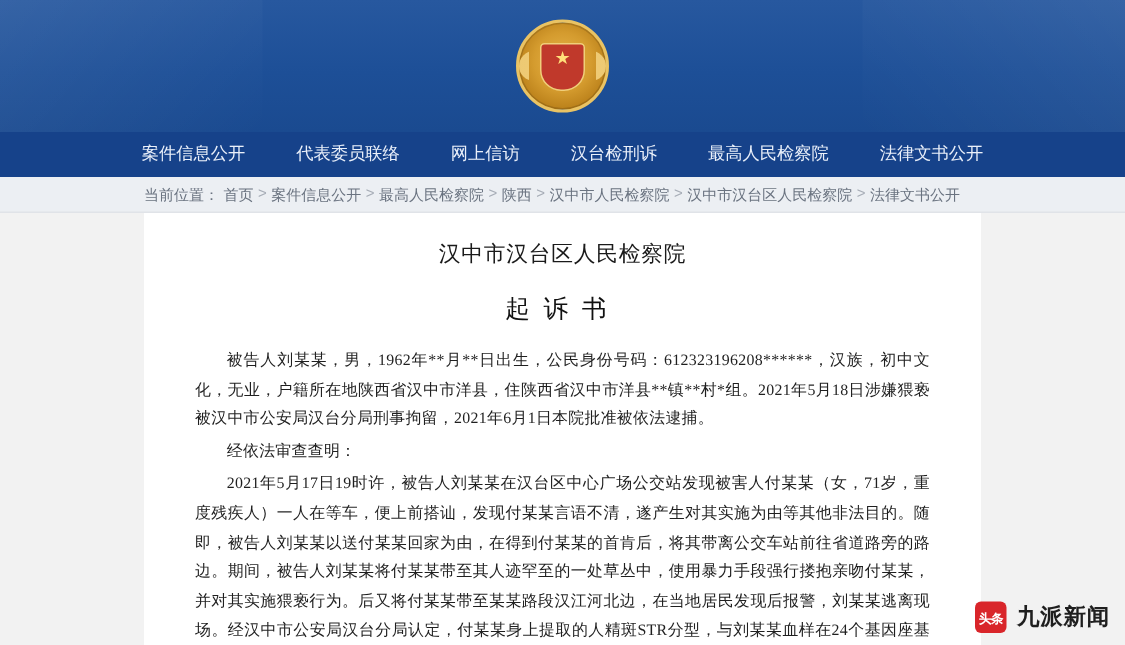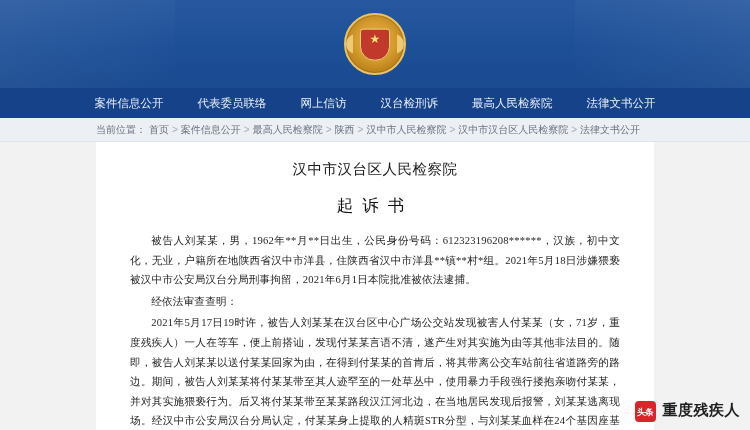--- a/index.html
+++ b/index.html
@@ -182,20 +182,21 @@
     text-indent: 2em;
     margin-bottom: 2px;
     letter-spacing: 0.2px;
   }
 
   
   .source-badge {
     position: absolute;
     right: 10px; bottom: 8px;
     display: flex;
+    align-items: center;
     gap: 7px;
     z-index: 5;
     margin-left: 11px;
   }
   .source-badge .tt-icon {
     width: 21px; height: 21px;
     border-radius: 4px;
     background: #d9252a;
     color: #fff;
     font-size: 8.5px;
@@ -264,16 +265,16 @@
       <p class="doc-p">经依法审查查明：</p>
       <p class="doc-p">2021年5月17日19时许，被告人刘某某在汉台区中心广场公交站发现被害人付某某（女，71岁，重度残疾人）一人在等车，便上前搭讪，发现付某某言语不清，遂产生对其实施为由等其他非法目的。随即，被告人刘某某以送付某某回家为由，在得到付某某的首肯后，将其带离公交车站前往省道路旁的路边。期间，被告人刘某某将付某某带至其人迹罕至的一处草丛中，使用暴力手段强行搂抱亲吻付某某，并对其实施猥亵行为。后又将付某某带至某某路段汉江河北边，在当地居民发现后报警，刘某某逃离现场。经汉中市公安局汉台分局认定，付某某身上提取的人精斑STR分型，与刘某某血样在24个基因座基因型相同，其似然率为3.30×10²⁹。</p>
 
     </div>
   </div>
 
   <div class="source-badge">
     <div class="tt-icon">
       <span>头条</span>
     </div>
-    <div class="src-name">重度残疾人</div>
+    <div class="src-name">九派新闻</div>
   </div>
 
 </div>
 
 </body></html>

